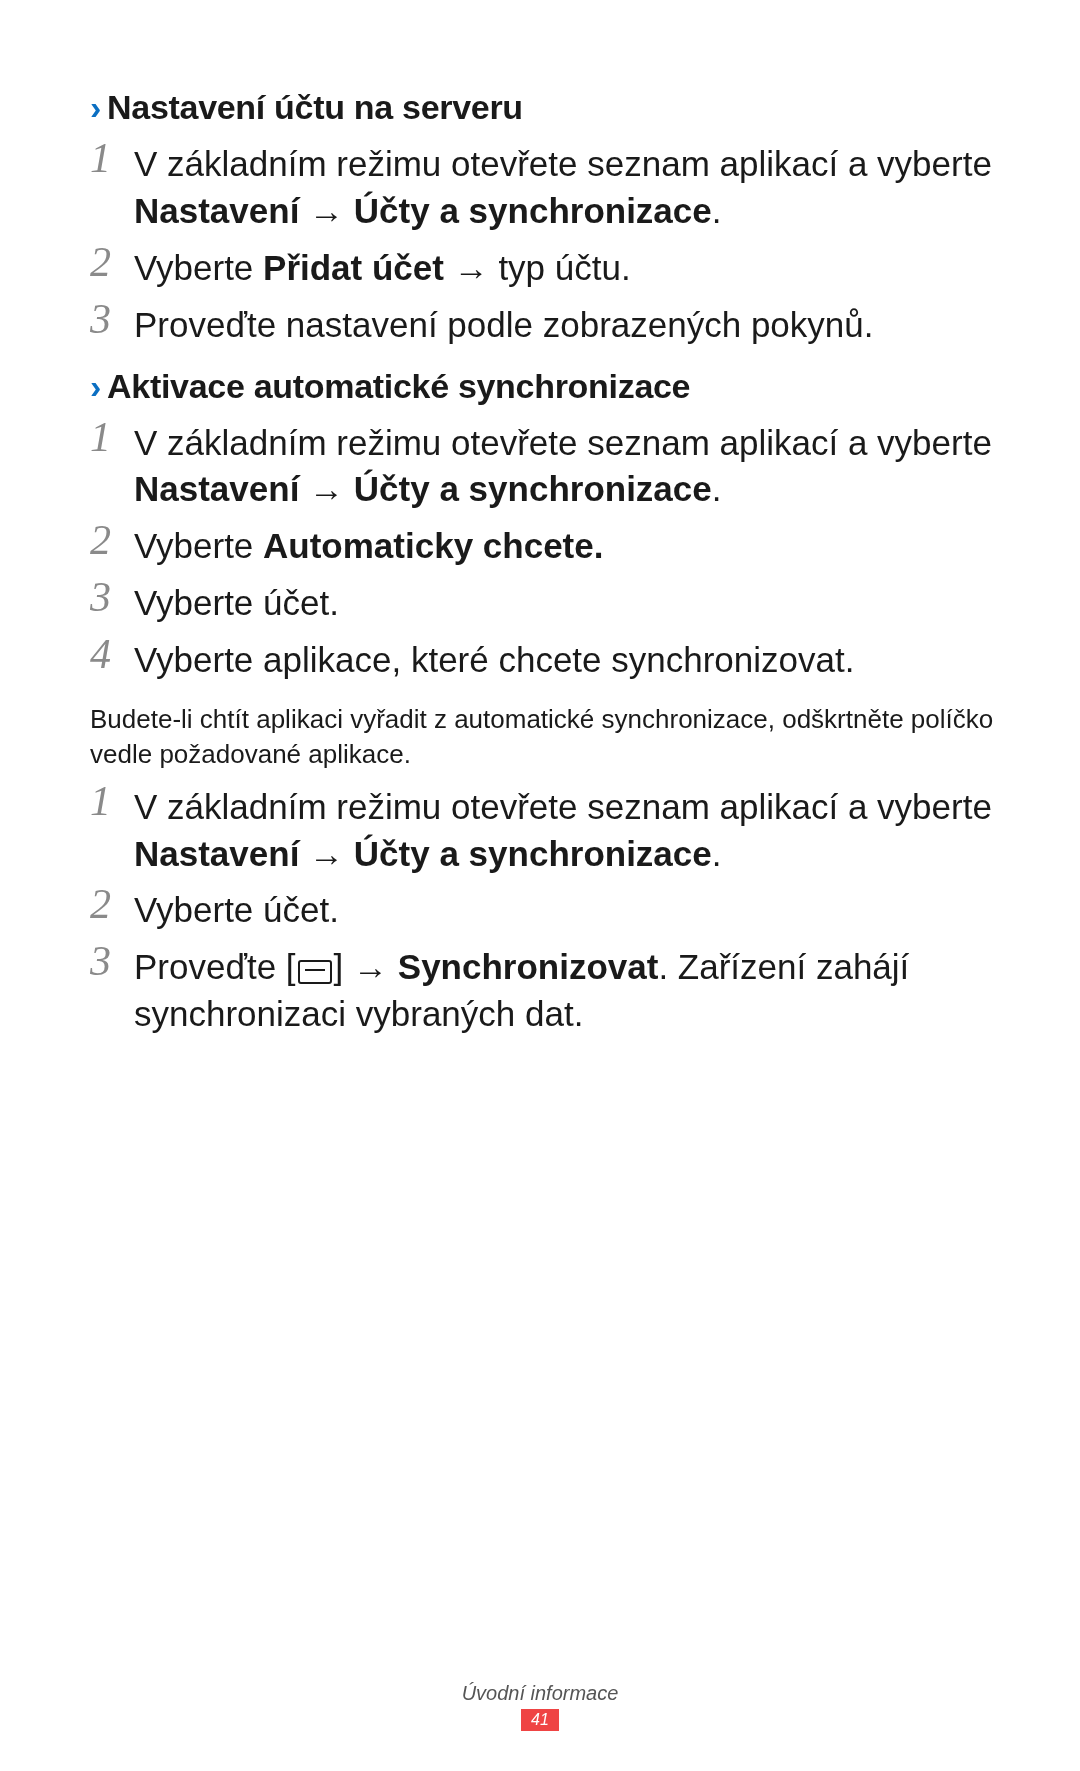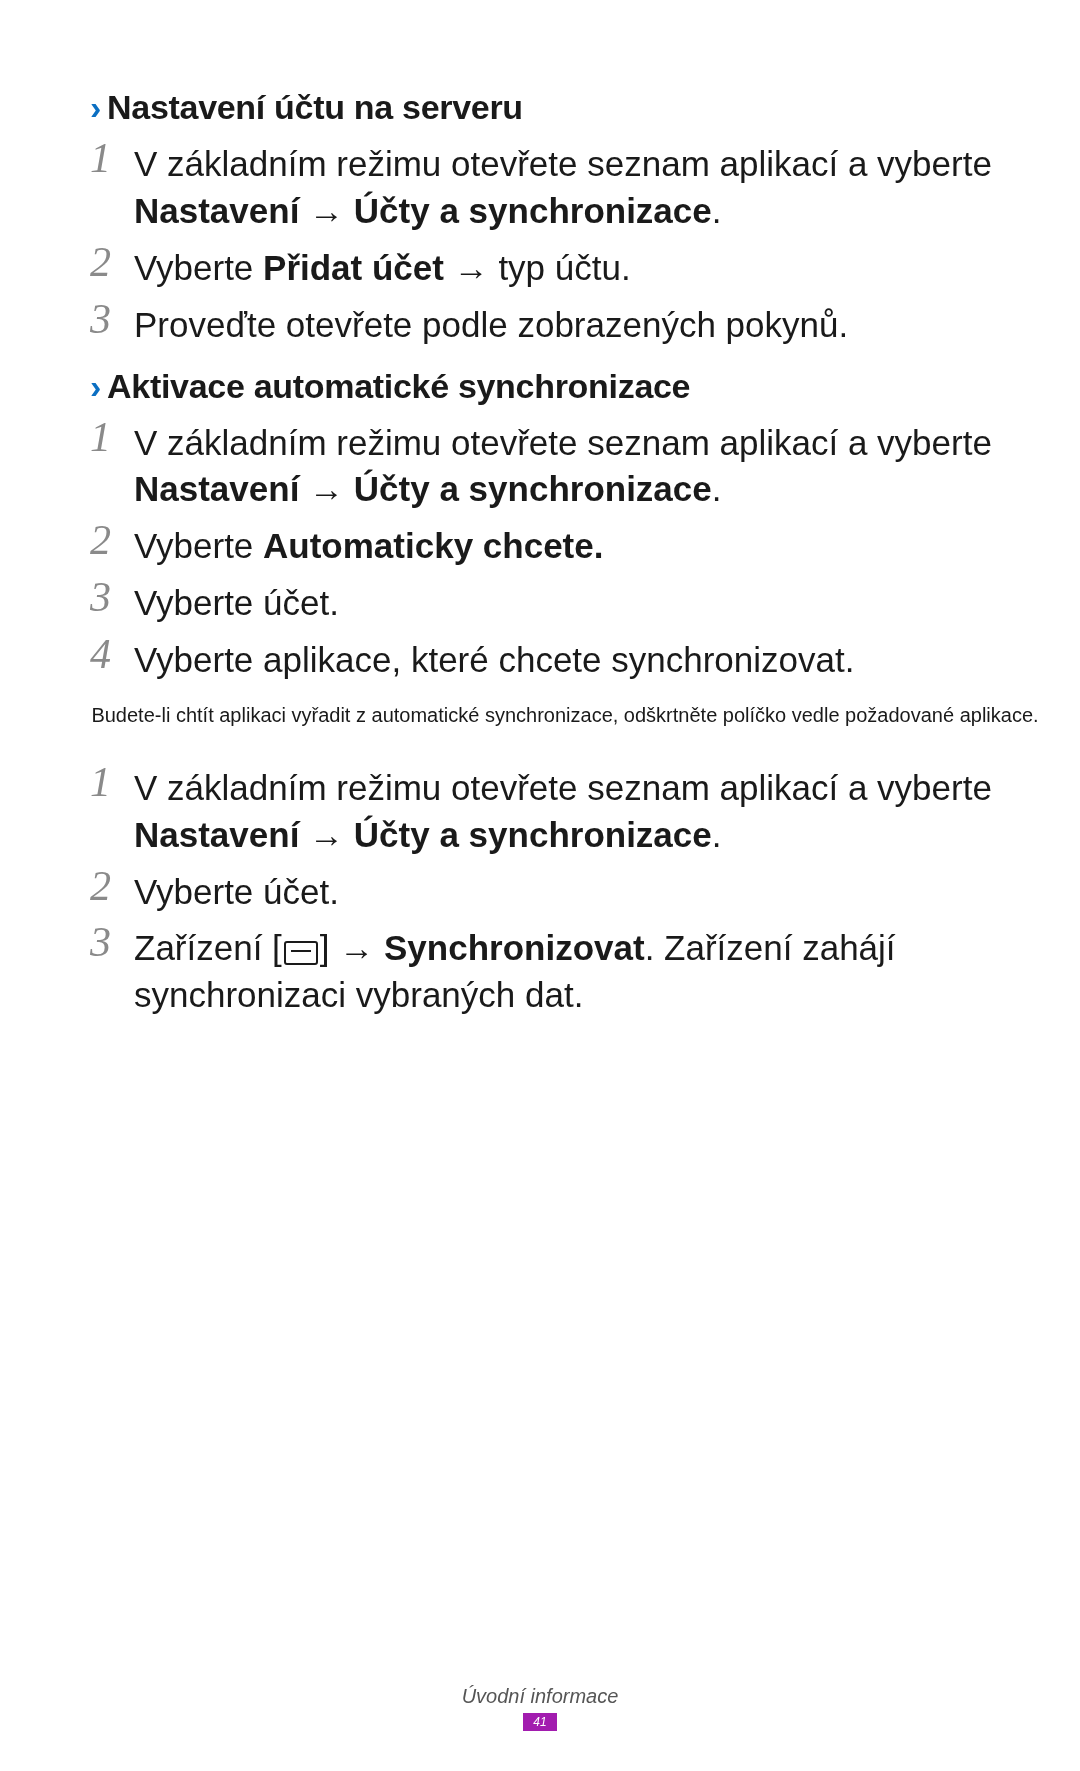--- a/index.html
+++ b/index.html
@@ -50,24 +50,23 @@
   }
   .step-body {
     font-size: 35px;
     line-height: 1.34;
     flex: 1;
   }
   .step-body .b {
     font-weight: 700;
   }
   p.body-text {
-    font-size: 20px;
+    font-size: 26px;
     line-height: 1.34;
-    margin: 4px 0 36px 0;
-    text-align: center;
+    margin: 4px 0 12px 0;
   }
   .menu-icon {
     display: inline-block;
     width: 30px;
     height: 20px;
     border: 2px solid #1a1a1a;
     border-radius: 3px;
     position: relative;
     top: 2px;
     vertical-align: middle;
@@ -91,23 +90,23 @@
     margin-top: 16px;
   }
   .footer-label {
     font-size: 20px;
     font-style: italic;
     color: #555;
     margin-bottom: 4px;
   }
   .page-number {
     display: inline-block;
-    background: #a21caf;
+    background: #ef4444;
     color: #fff;
-    font-size: 12px;
+    font-size: 16px;
     font-style: italic;
     padding: 2px 10px;
   }
 </style>
 </head>
 <body>
 
 <div class="page">
 
   <div class="section-heading">
@@ -121,21 +120,21 @@
       </span>
     </li>
     <li>
       <span class="step-num">2</span>
       <span class="step-body">
         <span>Vyberte </span><span class="b">Přidat účet</span><span> → </span><span> typ účtu.</span>
       </span>
     </li>
     <li>
       <span class="step-num">3</span>
-      <span class="step-body">Proveďte otevřete podle zobrazených pokynů.</span>
+      <span class="step-body">Proveďte nastavení podle zobrazených pokynů.</span>
     </li>
   </ol>
 
   <div class="section-heading">
     <span class="chev">›</span><span>Aktivace automatické synchronizace</span>
   </div>
   <ol class="steps">
     <li>
       <span class="step-num">1</span>
       <span class="step-body">
@@ -166,21 +165,21 @@
         <span>V základním režimu otevřete seznam aplikací a vyberte </span><span class="b">Nastavení</span><span class="b"> → </span><span class="b">Účty a synchronizace</span><span>.</span>
       </span>
     </li>
     <li>
       <span class="step-num">2</span>
       <span class="step-body">Vyberte účet.</span>
     </li>
     <li>
       <span class="step-num">3</span>
       <span class="step-body">
-        <span>Zařízení [</span><span class="menu-icon"></span><span>]</span><span> → </span><span class="b">Synchronizovat</span><span>. Zařízení zahájí synchronizaci vybraných dat.</span>
+        <span>Proveďte [</span><span class="menu-icon"></span><span>]</span><span> → </span><span class="b">Synchronizovat</span><span>. Zařízení zahájí synchronizaci vybraných dat.</span>
       </span>
     </li>
   </ol>
 
   <div class="page-footer">
     <div class="footer-label">Úvodní informace</div>
     <div class="page-number">41</div>
   </div>
 
 </div>

